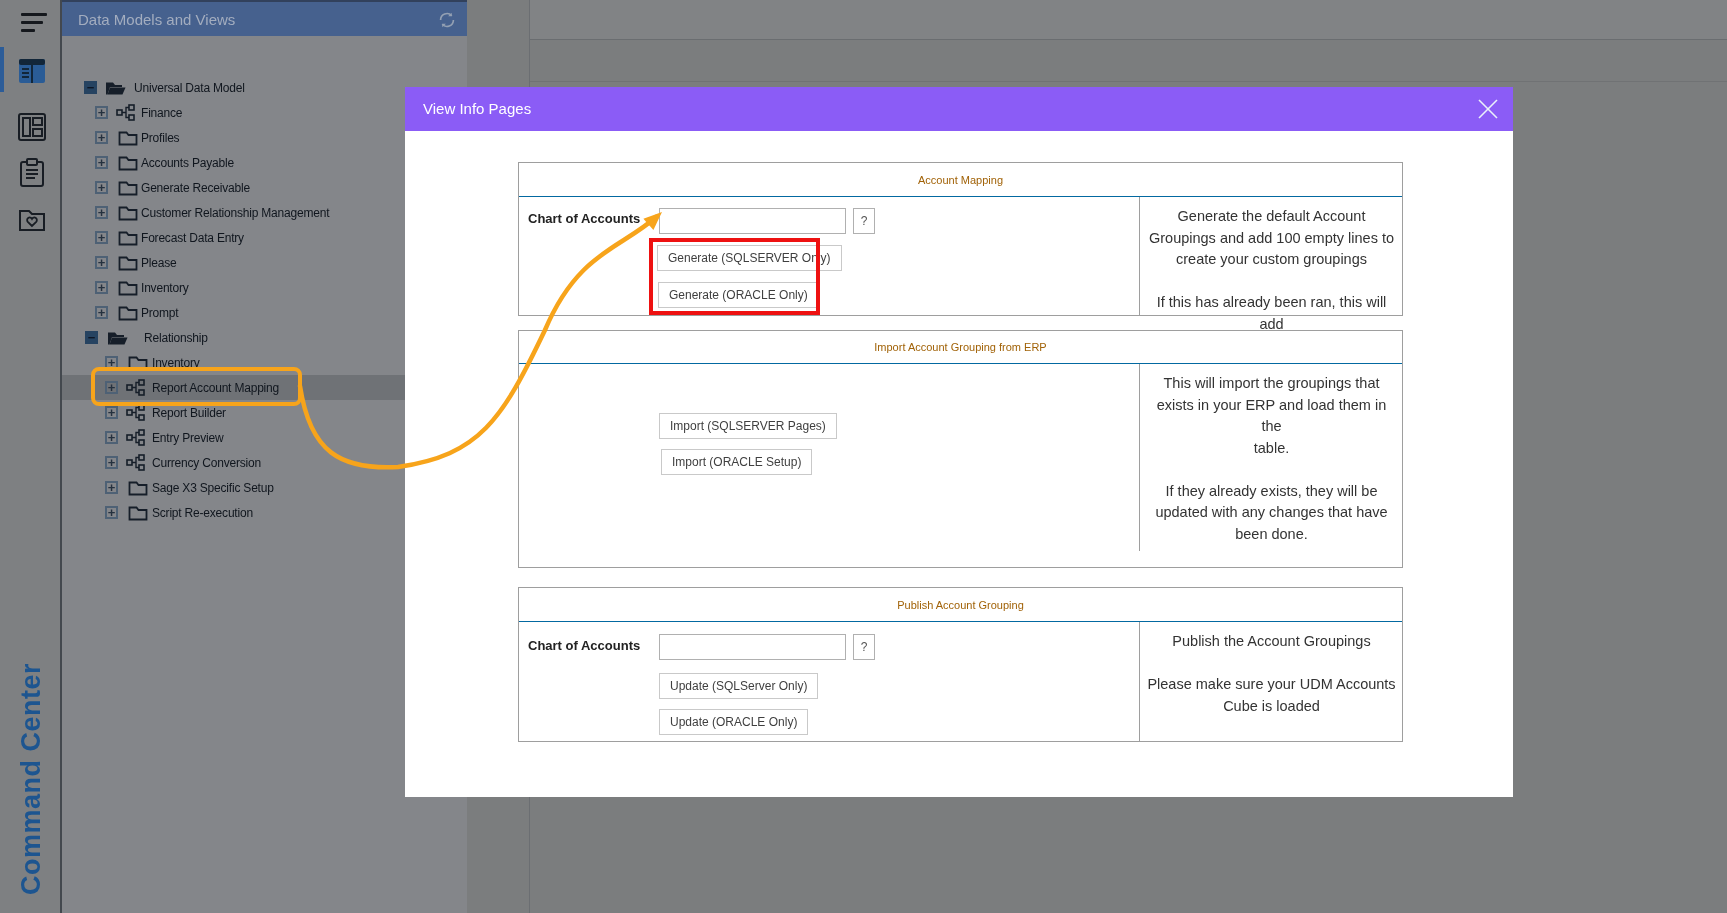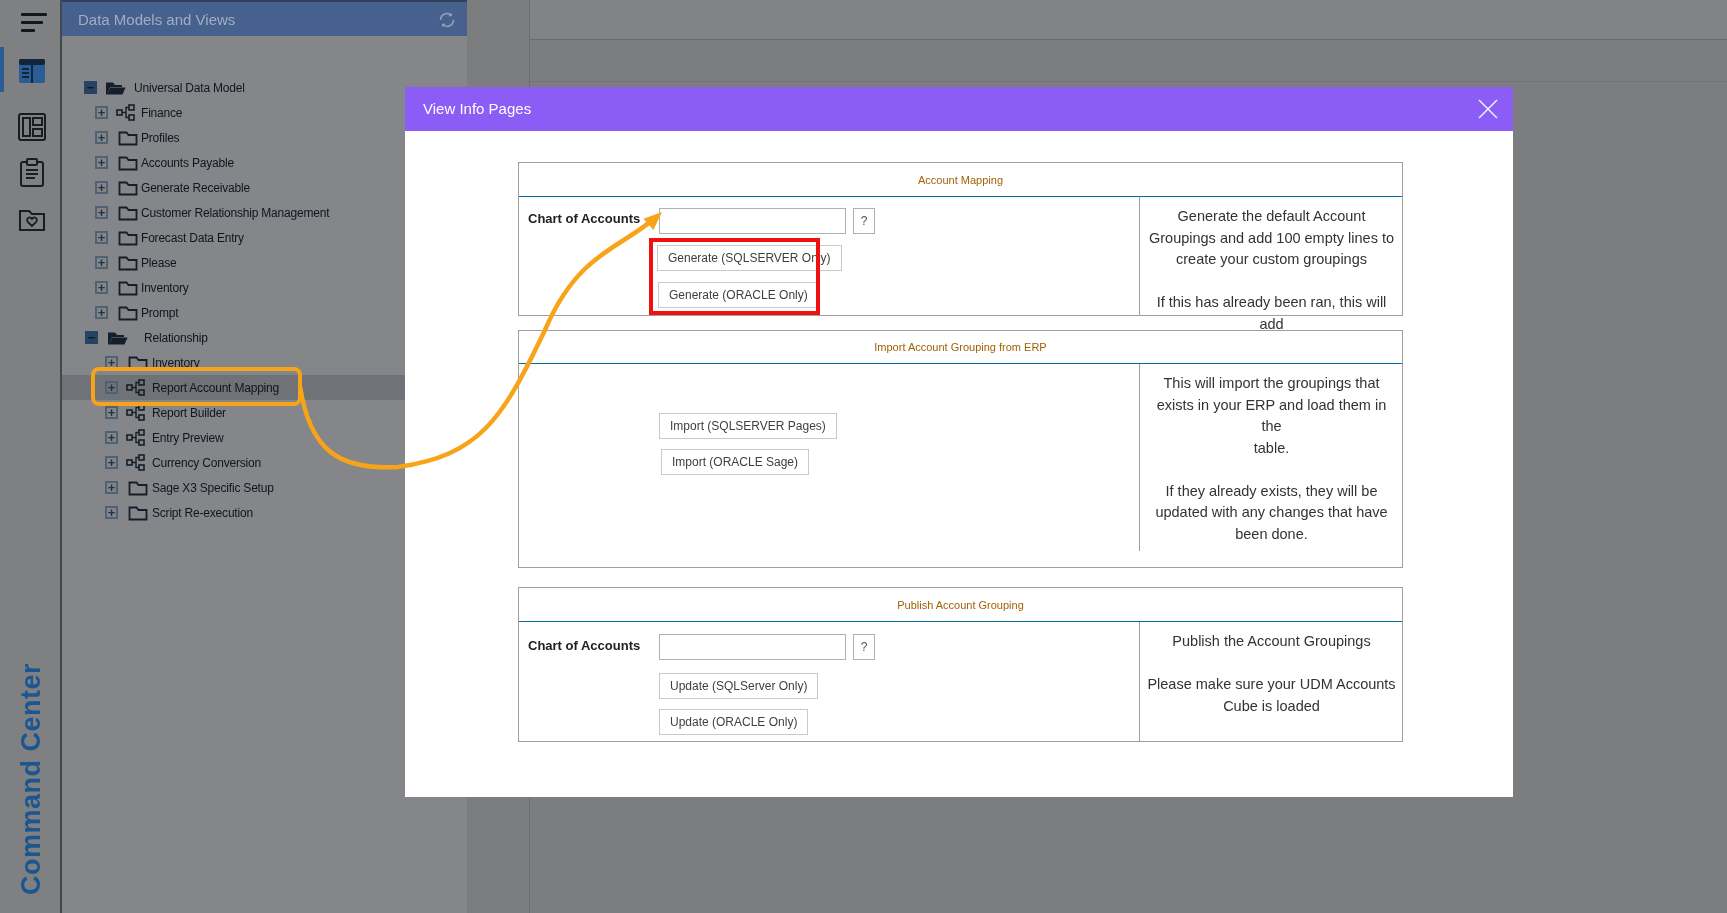--- a/index.html
+++ b/index.html
@@ -291,21 +291,21 @@
 
 If this has already been ran, this will add
 100 empty lines only</div>
     </div>
   </div>
 
   <div class="section" id="sec2">
     <div class="sec-head">Import Account Grouping from ERP</div>
     <div class="sec-body">
       <button class="act-btn" style="left:140px; top:49px">Import (SQLSERVER Pages)</button>
-      <button class="act-btn" style="left:142px; top:85px">Import (ORACLE Sage)</button>
+      <button class="act-btn" style="left:142px; top:85px">Import (ORACLE Setup)</button>
       <div class="desc-cell">This will import the groupings that
 exists in your ERP and load them in the
 table.
 
 If they already exists, they will be
 updated with any changes that have
 been done.</div>
     </div>
   </div>
 

